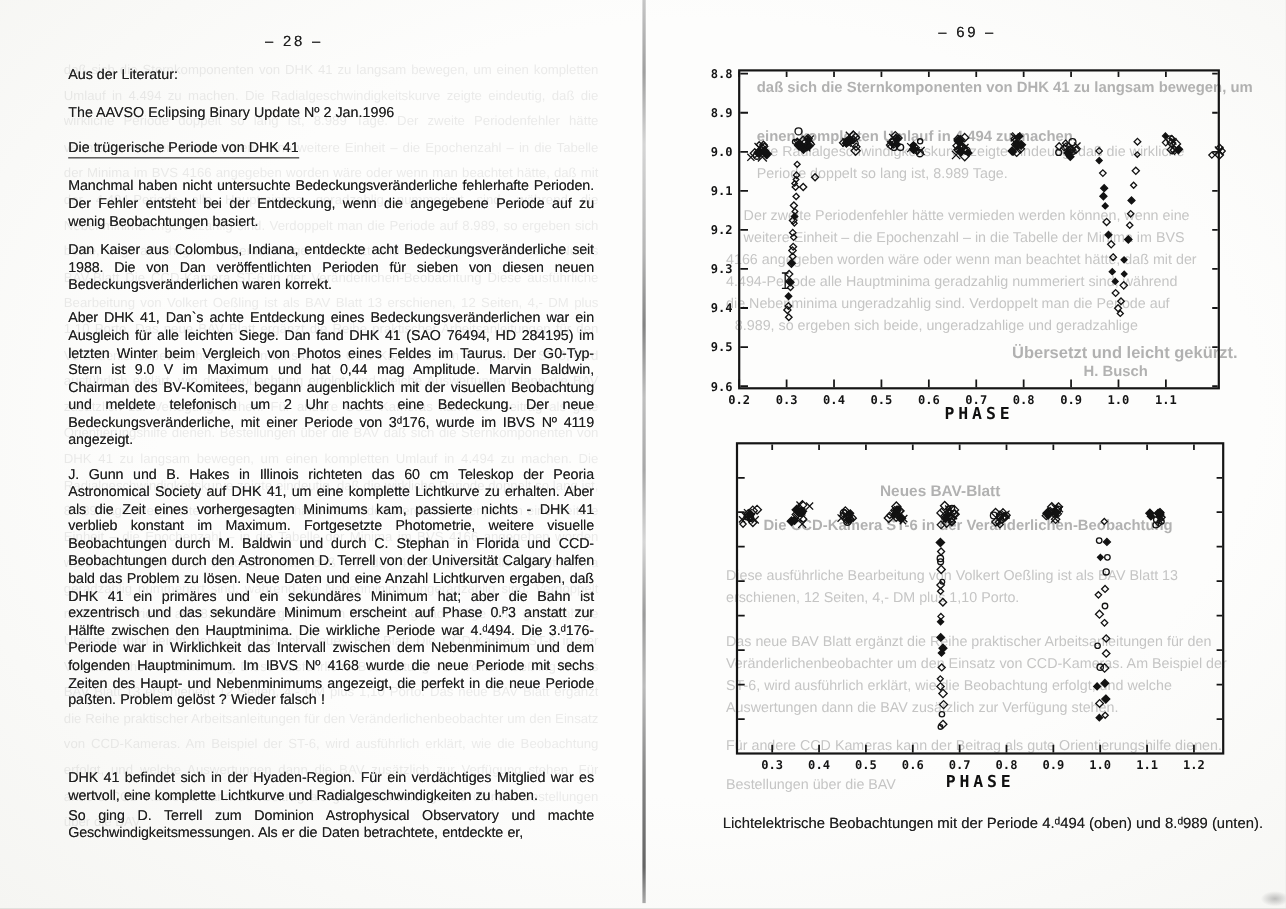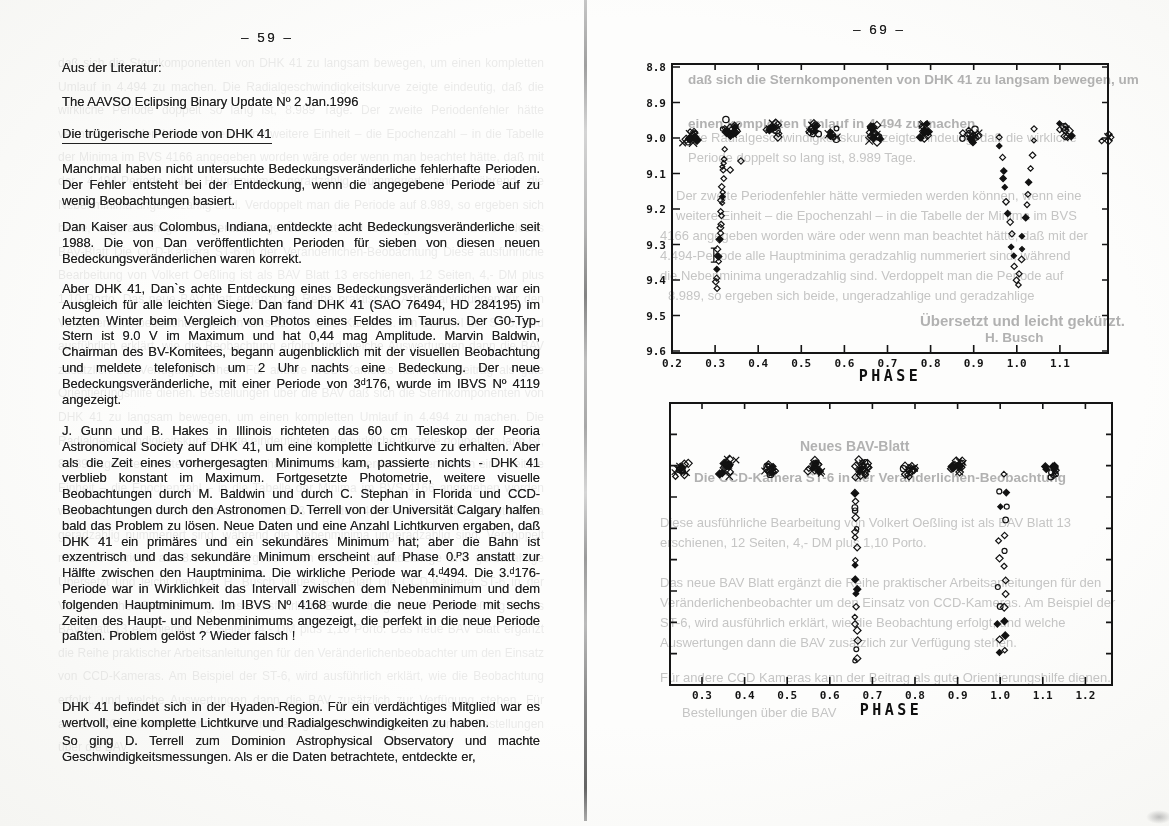--- a/index.html
+++ b/index.html
@@ -51,21 +51,21 @@
   }
 </style>
 </head>
 <body>
 
 <div class="scan">
 
   <div>
     <div class="ghost-left" id="ghost-left">daß sich die Sternkomponenten von DHK 41 zu langsam bewegen, um  einen kompletten Umlauf in 4.494 zu machen.  Die Radialgeschwindigkeitskurve zeigte eindeutig, daß die wirkliche  Periode doppelt so lang ist, 8.989 Tage.  Der zweite Periodenfehler hätte vermieden werden können, wenn eine  weitere Einheit – die Epochenzahl – in die Tabelle der Minima im BVS  4166 angegeben worden wäre oder wenn man beachtet hätte, daß mit der  4.494-Periode alle Hauptminima geradzahlig nummeriert sind, während  die Nebenminima ungeradzahlig sind. Verdoppelt man die Periode auf  8.989, so ergeben sich beide, ungeradzahlige und geradzahlige  Übersetzt und leicht gekürzt.  H. Busch  Neues BAV-Blatt  Die CCD-Kamera ST-6 in der Veränderlichen-Beobachtung  Diese ausführliche Bearbeitung von Volkert Oeßling ist als BAV Blatt 13  erschienen, 12 Seiten, 4,- DM plus 1,10 Porto.  Das neue BAV Blatt ergänzt die Reihe praktischer Arbeitsanleitungen für den  Veränderlichenbeobachter um den Einsatz von CCD-Kameras. Am Beispiel der  ST-6, wird ausführlich erklärt, wie die Beobachtung erfolgt, und welche  Auswertungen dann die BAV zusätzlich zur Verfügung stehen.  Für andere CCD Kameras kann der Beitrag als gute Orientierungshilfe dienen.  Bestellungen über die BAV  daß sich die Sternkomponenten von DHK 41 zu langsam bewegen, um  einen kompletten Umlauf in 4.494 zu machen.  Die Radialgeschwindigkeitskurve zeigte eindeutig, daß die wirkliche  Periode doppelt so lang ist, 8.989 Tage.  Der zweite Periodenfehler hätte vermieden werden können, wenn eine  weitere Einheit – die Epochenzahl – in die Tabelle der Minima im BVS  4166 angegeben worden wäre oder wenn man beachtet hätte, daß mit der  4.494-Periode alle Hauptminima geradzahlig nummeriert sind, während  die Nebenminima ungeradzahlig sind. Verdoppelt man die Periode auf  8.989, so ergeben sich beide, ungeradzahlige und geradzahlige  Übersetzt und leicht gekürzt.  H. Busch  Neues BAV-Blatt  Die CCD-Kamera ST-6 in der Veränderlichen-Beobachtung  Diese ausführliche Bearbeitung von Volkert Oeßling ist als BAV Blatt 13  erschienen, 12 Seiten, 4,- DM plus 1,10 Porto.  Das neue BAV Blatt ergänzt die Reihe praktischer Arbeitsanleitungen für den  Veränderlichenbeobachter um den Einsatz von CCD-Kameras. Am Beispiel der  ST-6, wird ausführlich erklärt, wie die Beobachtung erfolgt, und welche  Auswertungen dann die BAV zusätzlich zur Verfügung stehen.  Für andere CCD Kameras kann der Beitrag als gute Orientierungshilfe dienen.  Bestellungen über die BAV</div>
 
-    <div class="pagenum" style="left:241px;top:30px;">–  59  –</div>
+    <div class="pagenum" style="left:241px;top:30px;">–  28  –</div>
 
     <div class="lp-line" style="top:60px;">Aus der Literatur:</div>
 
     <div class="lp-line" style="top:94px;">The AAVSO Eclipsing Binary Update  Nº 2 Jan.1996</div>
 
     <div class="lp-line" style="top:126px;">
       <span class="heading" style="display:inline-block;">Die trügerische Periode von DHK 41</span>
     </div>
 
     <div class="para" style="top:161px;">Manchmal haben nicht untersuchte Bedeckungsveränderliche fehlerhafte Perioden. Der Fehler entsteht bei der Entdeckung, wenn die angegebene Periode auf zu wenig Beobachtungen basiert.</div>
@@ -94,21 +94,21 @@
         <span class="ghost-line b" style="left: 985px; top: 330px; font-size: 13.5px;">H. Busch</span>
         <span class="ghost-line b" style="left: 800px; top: 438px; font-size: 14px;">Neues BAV-Blatt</span>
         <span class="ghost-line b" style="left: 694px; top: 470px; font-size: 13.5px;">Die CCD-Kamera ST-6 in der Veränderlichen-Beobachtung</span>
         <span class="ghost-line" style="left: 660px; top: 515px; font-size: 13px;">Diese ausführliche Bearbeitung von Volkert Oeßling ist als BAV Blatt 13</span>
         <span class="ghost-line" style="left: 660px; top: 535px; font-size: 13px;">erschienen, 12 Seiten, 4,- DM plus 1,10 Porto.</span>
         <span class="ghost-line" style="left: 660px; top: 575px; font-size: 13px;">Das neue BAV Blatt ergänzt die Reihe praktischer Arbeitsanleitungen für den</span>
         <span class="ghost-line" style="left: 660px; top: 595px; font-size: 13px;">Veränderlichenbeobachter um den Einsatz von CCD-Kameras. Am Beispiel der</span>
         <span class="ghost-line" style="left: 660px; top: 615px; font-size: 13px;">ST-6, wird ausführlich erklärt, wie die Beobachtung erfolgt, und welche</span>
         <span class="ghost-line" style="left: 660px; top: 635px; font-size: 13px;">Auswertungen dann die BAV zusätzlich zur Verfügung stehen.</span>
         <span class="ghost-line" style="left: 660px; top: 670px; font-size: 13px;">Für andere CCD Kameras kann der Beitrag als gute Orientierungshilfe dienen.</span>
-        <span class="ghost-line" style="left: 682px; top: 705px; font-size: 13px;">Bestellungen über die BAV</span>
+        <span class="ghost-line" style="left: 660px; top: 705px; font-size: 13px;">Bestellungen über die BAV</span>
       </div>
 
     <div class="pagenum" style="left:853px;top:22px;">–  69  –</div>
 
     <svg id="chart-top" class="chart-svg" style="left:640px;top:46px;" width="524" height="350">
         <rect x="32" y="18" width="436" height="289" fill="none" stroke="#151515" stroke-width="2"></rect>
         <path d="M32 306V299M32 19V24" stroke="#151515" stroke-width="1.6"></path>
         <text x="32" y="321" text-anchor="middle" class="tickl">0.2</text>
         <path d="M75.1 306V299M75.1 19V24" stroke="#151515" stroke-width="1.6"></path>
         <text x="75.1" y="321" text-anchor="middle" class="tickl">0.3</text>
@@ -535,17 +535,18 @@
         <path stroke="#121212" stroke-width="1.2" fill="none" d="M364.0790570191256 171.24971878484826L367.0486251427009 174.21928690842356L364.0790570191256 177.18885503199886L361.1094888955503 174.21928690842356Z"></path>
         <path stroke="#121212" stroke-width="1.2" fill="none" d="M365.6264436186217 185.15103077429347L368.85853986152637 188.38312701719815L365.6264436186217 191.61522326010282L362.394347375717 188.38312701719815Z"></path>
         <path stroke="#121212" stroke-width="1.2" fill="none" d="M365.6379734703079 198.67743857936935L369.00758610812204 202.04705121718348L365.6379734703079 205.4166638549976L362.2683608324937 202.04705121718348Z"></path>
         <path stroke="#121212" stroke-width="1.2" fill="none" d="M364.19018724332375 211.46090475588102L367.98857305222003 215.2592905647773L364.19018724332375 219.0576763736736L360.39180143442746 215.2592905647773Z"></path>
         <path stroke="#121212" stroke-width="1.2" fill="#121212" d="M364.43680717492845 225.74565416480414L367.84549992973353 229.15434691960922L364.43680717492845 232.5630396744143L361.02811442012336 229.15434691960922Z"></path>
         <path stroke="#121212" stroke-width="1.2" fill="#121212" d="M365.26648811216654 239.88371816174129L368.85735862109067 243.4745886706654L365.26648811216654 247.06545917958954L361.6756176032424 243.4745886706654Z"></path>
         <path stroke="#121212" stroke-width="1.2" fill="none" d="M364.7140203532316 255.52376023359597L367.4608386258148 258.27057850617916L364.7140203532316 261.01739677876236L361.9672020806484 258.27057850617916Z"></path>
       </svg>
 
     <div class="fig-caption">
+      <span>Lichtelektrische Beobachtungen mit der Periode 4.ᵈ494 (oben) und 8.ᵈ989 (unten).</span>
     </div>
   </div>
 
   <div class="corner-smudge"></div>
 </div>
 
 </body></html>

